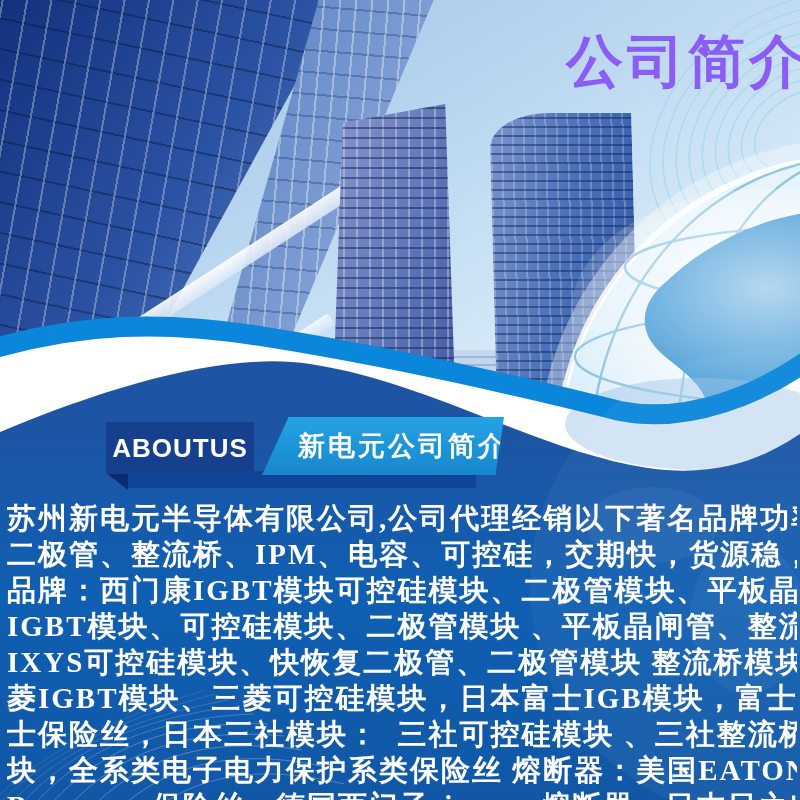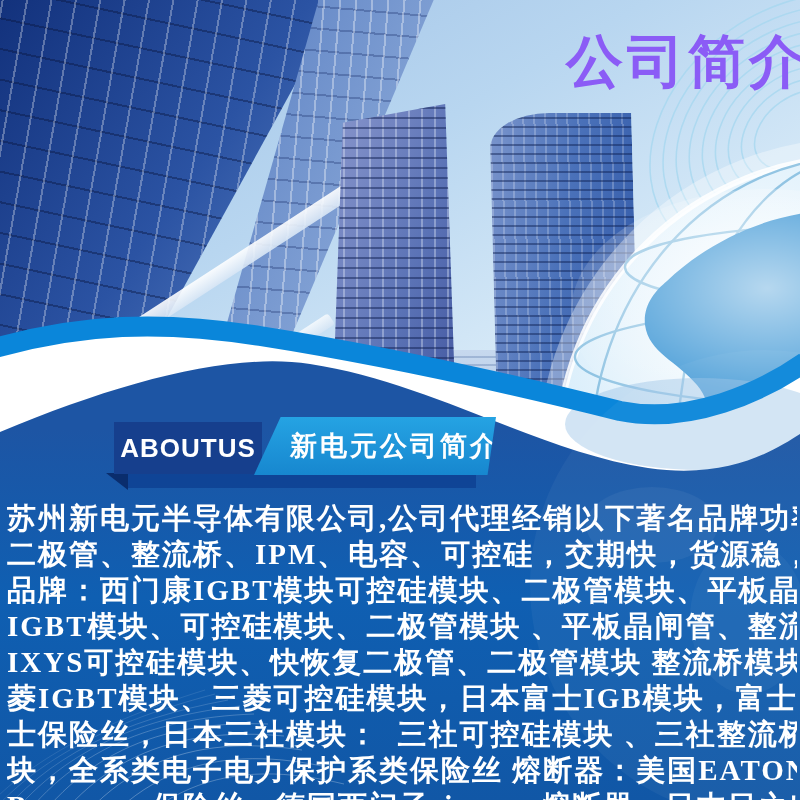--- a/index.html
+++ b/index.html
@@ -63,27 +63,27 @@
   .title{
     position:absolute;left:566px;top:24px;width:234px;
     font-family:"Liberation Serif","DejaVu Serif",serif;
     font-size:57px;font-weight:700;letter-spacing:4px;color:#8b5cf6;
     white-space:nowrap;
   }
   
   .shadowstrip{position:absolute;left:126px;top:471px;width:350px;height:17px;background:#0b3a8c;opacity:.65;}
   .navybox{
     position:absolute;left:106px;top:422px;width:148px;height:52px;background:#163f8d;
-    display:flex;align-items:center;justify-content:center;margin-left:8px;
+    display:flex;align-items:center;justify-content:center;
   }
   .navybox span{color:#fff;font-size:26px;font-weight:600;letter-spacing:1px;}
   .fold{position:absolute;left:106px;top:473px;width:22px;height:17px;background:#0a2d6d;
     clip-path:polygon(0 0,100% 0,100% 100%);}
   .lightbox{
-    position:absolute;left:254px;top:417px;width:242px;height:58px;
+    position:absolute;left:262px;top:417px;width:242px;height:58px;
     clip-path:polygon(11% 0,100% 0,96.5% 100%,0 100%);
     background:linear-gradient(180deg,#25a3e3,#1787cf);
   }
   .lightbox span{
     display:block;line-height:58px;padding-left:36px;
     font-family:"Liberation Serif","DejaVu Serif",serif;
     font-size:27px;font-weight:700;letter-spacing:3px;color:#fff;white-space:nowrap;
   }
   
   .bodytext{position:absolute;left:7px;top:500px;width:790px;height:300px;overflow:hidden;}

